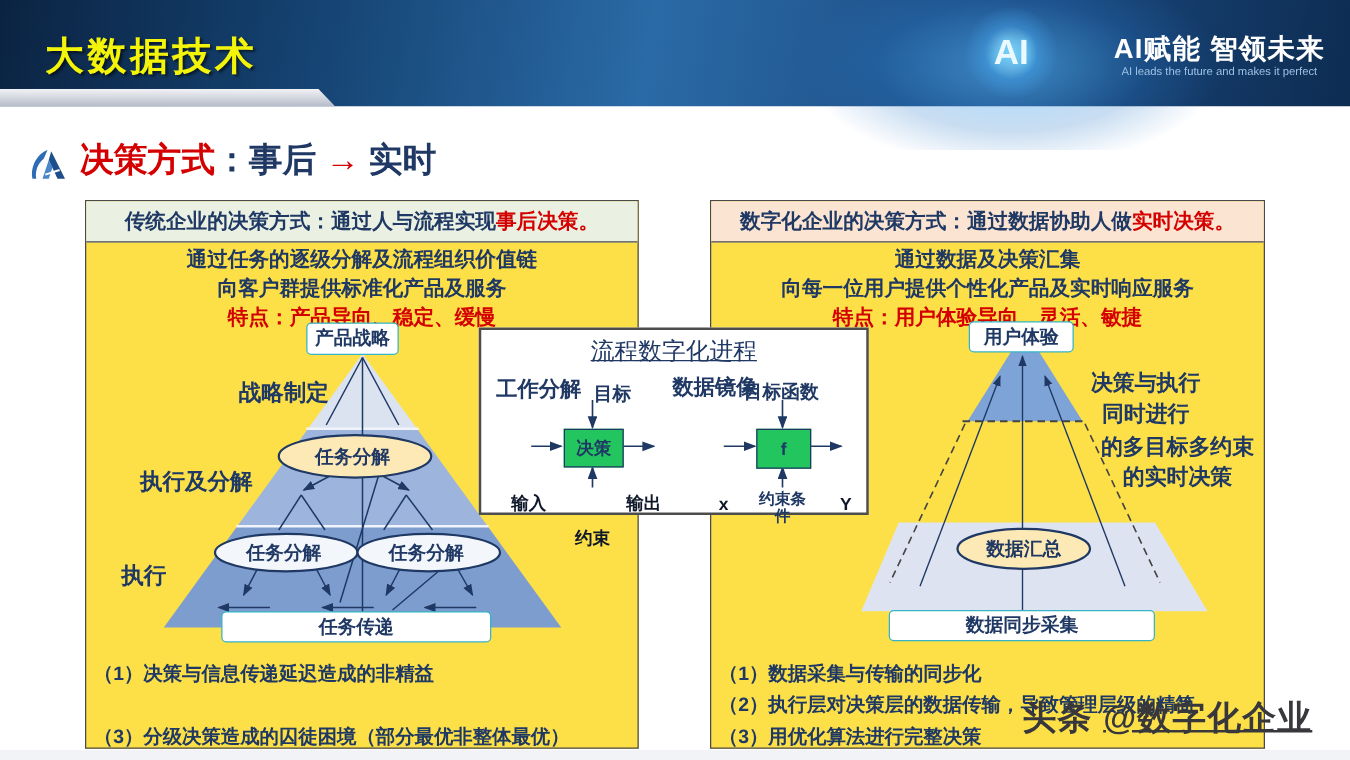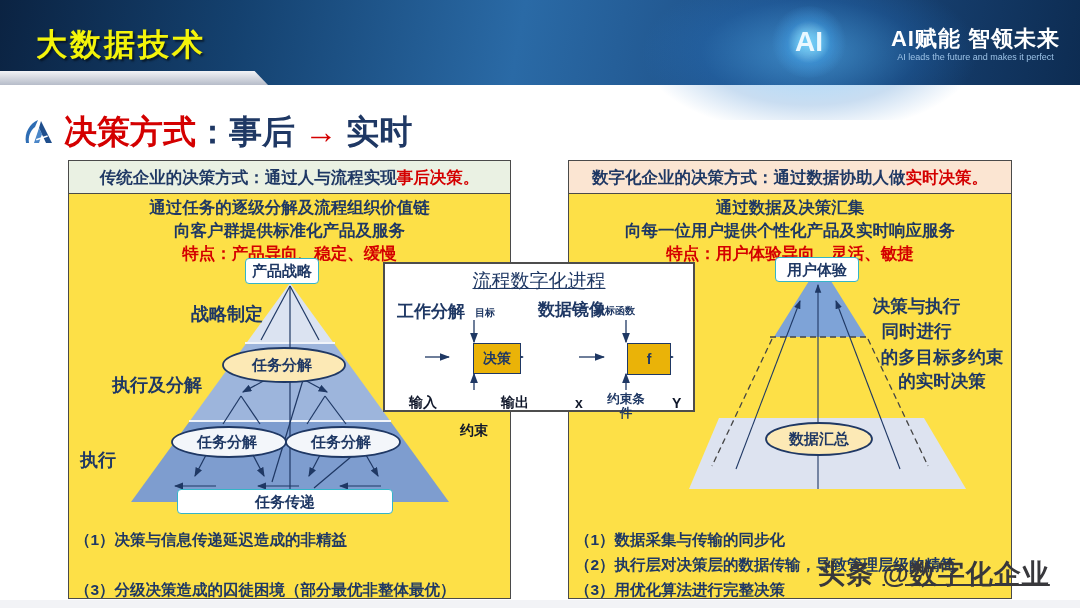--- a/index.html
+++ b/index.html
@@ -17,41 +17,41 @@
        background:radial-gradient(circle at 50% 50%,rgba(190,240,255,.85) 0%,rgba(70,160,230,.45) 40%,rgba(20,70,130,0) 70%);
        display:flex;align-items:center;justify-content:center;}
   .ai-badge span{font-size:28px;font-weight:bold;color:#eaf8ff;text-shadow:0 0 8px #6fd4ff,0 0 14px #2fa8e8;}
   .brand{position:absolute;left:888px;top:24px;width:175px;text-align:center;color:#ffffff;
        font-size:22px;font-weight:bold;letter-spacing:1px;white-space:nowrap;}
   .brand-sub{position:absolute;left:878px;top:52px;width:195px;text-align:center;color:#9cc2e6;font-size:9px;}
   .swoosh{position:absolute;left:0;top:71px;width:268px;height:14px;
        background:linear-gradient(#f2f3f6,#b6bcc9);
        clip-path:polygon(0 0,95% 0,100% 100%,0 100%);}
   
-  .pt-row{position:absolute;left:64px;top:110px;font-size:33px;font-weight:bold;white-space:nowrap;}
+  .pt-row{position:absolute;left:64px;top:110px;font-size:27px;font-weight:bold;white-space:nowrap;}
   .red{color:#d40000;} .navy{color:#1f3864;}
   
   .panel{position:absolute;top:160px;width:441px;height:437px;border:1.5px solid #4a4a4a;background:#fde047;}
   .panel-hdr{position:absolute;left:0;top:0;width:100%;height:32px;line-height:32px;text-align:center;
        border-bottom:1.5px solid #4a4a4a;font-size:16.5px;font-weight:bold;white-space:nowrap;}
   .desc{position:absolute;left:0;width:100%;text-align:center;font-size:16.5px;font-weight:bold;white-space:nowrap;}
   .note{position:absolute;font-size:15.5px;font-weight:bold;color:#1f3864;line-height:25px;white-space:nowrap;}
   .tagbox{position:absolute;background:#ffffff;border:1.7px solid #35b4c8;border-radius:4px;
        text-align:center;font-size:15px;font-weight:bold;color:#1f3864;}
   .ellabel{position:absolute;text-align:center;font-size:15px;font-weight:bold;color:#1f3864;}
   .sidelab{position:absolute;text-align:center;font-weight:bold;color:#1f3864;white-space:nowrap;}
   
   .cbox{position:absolute;left:383px;top:262px;width:308px;height:146px;background:#ffffff;
        border:2px solid #4d4d4d;z-index:30;}
   .cbox-title{position:absolute;left:0;top:4px;width:100%;text-align:center;font-size:19px;font-weight:normal;
        color:#1f3864;text-decoration:underline;}
   .mini-t{position:absolute;font-size:17px;font-weight:bold;color:#1f3864;white-space:nowrap;}
-  .mini-s{position:absolute;font-size:10px;font-weight:bold;color:#1f3864;white-space:nowrap;}
-  .mini-box{position:absolute;border:1.6px solid #1f3864;background:#eab308;text-align:center;
-       font-size:14px;font-weight:bold;color:#1f3864;margin-left:22px;}
+  .mini-s{position:absolute;font-size:15px;font-weight:bold;color:#1f3864;white-space:nowrap;}
+  .mini-box{position:absolute;border:1.6px solid #1f3864;background:#22c55e;text-align:center;
+       font-size:14px;font-weight:bold;color:#1f3864;}
   .mini-l{position:absolute;font-size:14px;font-weight:bold;color:#0f172a;white-space:nowrap;margin-top:31px;}
   .wrap4{position:absolute;font-size:12.5px;font-weight:bold;color:#1f3864;text-align:center;line-height:14px;}
   
   .wm{position:absolute;left:818px;top:556px;font-size:27px;font-weight:800;color:#38383c;
       letter-spacing:1px;z-index:40;white-space:nowrap;}
   .wm u{text-decoration-thickness:2px;}
   .bstrip{position:absolute;left:0;bottom:0;width:1080px;height:8px;background:#f2f3f6;}
   svg{display:block;}
 </style>
 </head>
@@ -120,21 +120,21 @@
         <line x1="312" y1="232" x2="271" y2="232" marker-end="url(#ahL)"></line>
       </g>
       <ellipse cx="215" cy="111" rx="61" ry="17" fill="#fce9b5" stroke="#1f3864" stroke-width="1.8"></ellipse>
       <ellipse cx="160" cy="188" rx="57" ry="15" fill="#f3f6fa" stroke="#1f3864" stroke-width="1.8"></ellipse>
       <ellipse cx="274" cy="188" rx="57" ry="15" fill="#f3f6fa" stroke="#1f3864" stroke-width="1.8"></ellipse>
     </svg>
 
     <div class="tagbox" style="left:176px;top:97px;width:72px;height:24px;line-height:24px;">产品战略</div>
     <div class="sidelab" style="left:98px;top:141px;width:120px;font-size:18px;">战略制定</div>
     <div class="sidelab" style="left:42px;top:212px;width:92px;font-size:18px;">执行及分解</div>
-    <div class="sidelab" style="left:6px;top:287px;width:46px;font-size:18px;">执行</div>
+    <div class="sidelab" style="left:23px;top:287px;width:46px;font-size:18px;">执行</div>
     <div class="ellabel" style="left:173px;top:195px;width:80px;">任务分解</div>
     <div class="ellabel" style="left:118px;top:272px;width:80px;">任务分解</div>
     <div class="ellabel" style="left:232px;top:272px;width:80px;">任务分解</div>
     <div class="tagbox" style="left:108px;top:328px;width:214px;height:23px;line-height:23px;">任务传递</div>
 
     <div class="note" style="left:6px;top:366px;">（1）决策与信息传递延迟造成的非精益</div>
     <div class="note" style="left:6px;top:416px;">（3）分级决策造成的囚徒困境（部分最优非整体最优）</div>
   </div>
 
   <div class="panel" style="left:568px;width:442px;">
@@ -167,20 +167,21 @@
     <div class="tagbox" style="left:206px;top:96px;width:82px;height:23px;line-height:23px;">用户体验</div>
     <div class="sidelab" style="left:285px;top:133px;width:125px;font-size:17.5px;line-height:25px;">
       <div>决策与执行</div>
       <div>同时进行</div>
     </div>
     <div class="sidelab" style="left:302px;top:185px;width:142px;font-size:17.5px;line-height:23.5px;">
       <div>的多目标多约束</div>
       <div>的实时决策</div>
     </div>
     <div class="ellabel" style="left:203px;top:269px;width:94px;">数据汇总</div>
+    <div class="tagbox" style="left:142px;top:327px;width:211px;height:23px;line-height:23px;">数据同步采集</div>
 
     <div class="note" style="left:6px;top:366px;">（1）数据采集与传输的同步化</div>
     <div class="note" style="left:6px;top:391px;">（2）执行层对决策层的数据传输，导致管理层级的精简</div>
     <div class="note" style="left:6px;top:416px;">（3）用优化算法进行完整决策</div>
   </div>
 
   <div class="cbox">
     <div class="cbox-title">流程数字化进程</div>
 
     <svg class="abs" style="left:0;top:0" width="308" height="146" viewBox="0 0 308 146">

